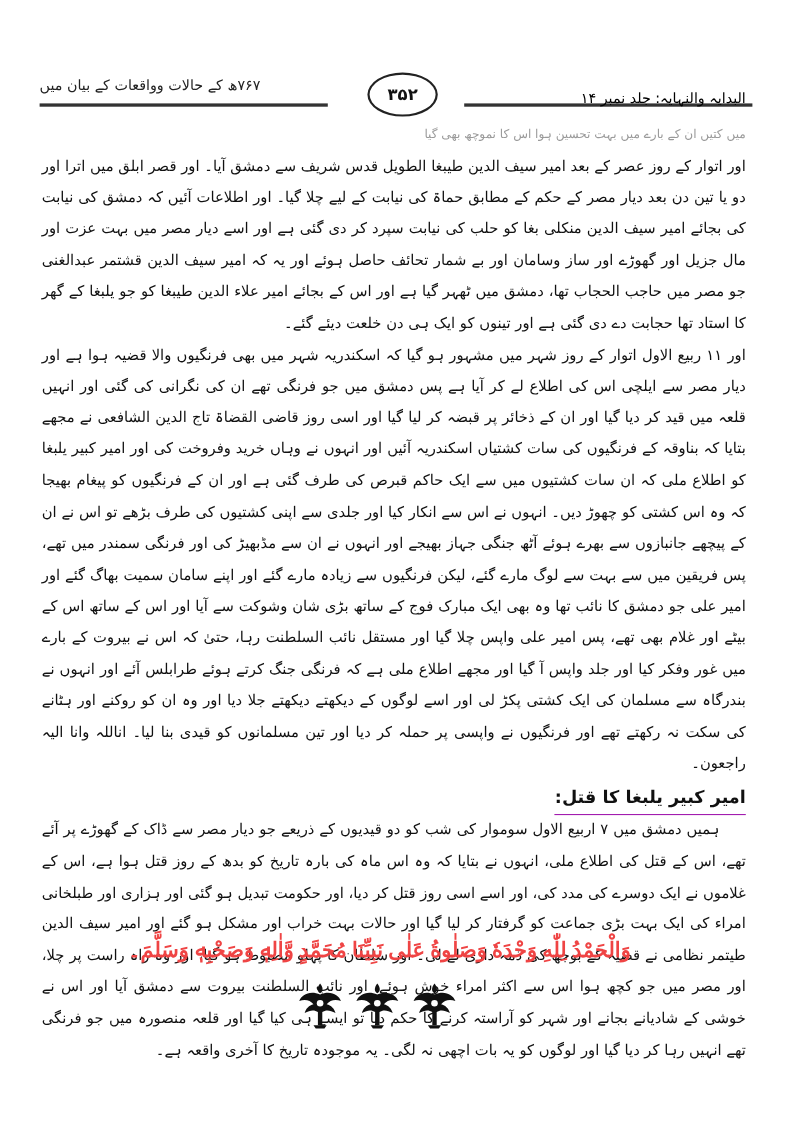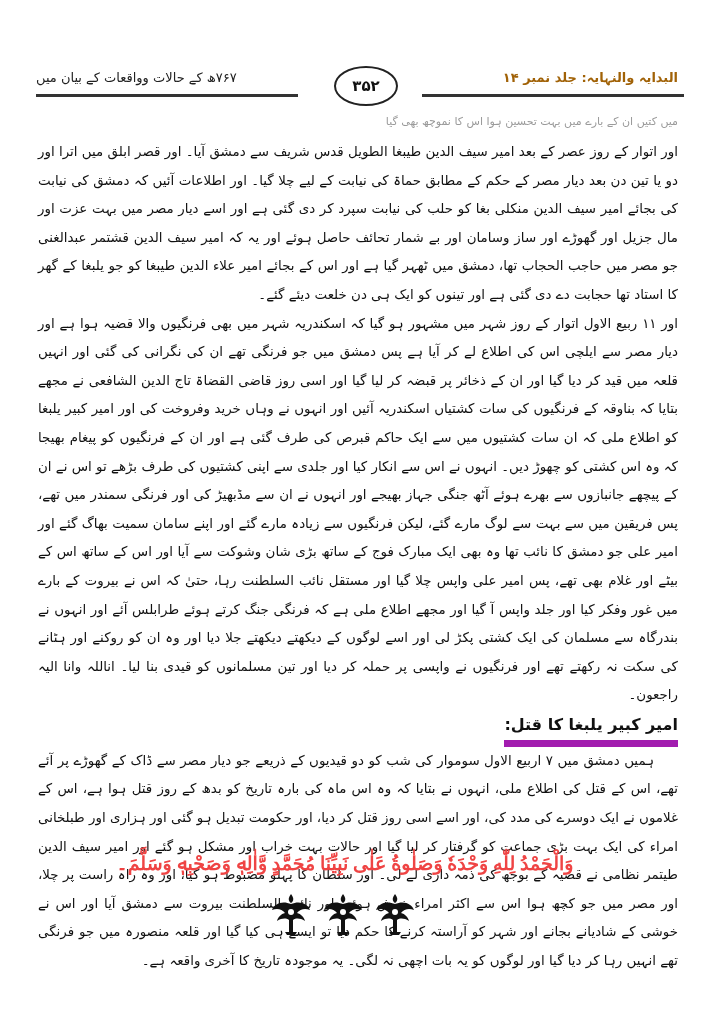--- a/index.html
+++ b/index.html
@@ -2,35 +2,35 @@
 <html><head>
 <meta charset="utf-8">
 <style>
   html, body { margin:0; padding:0; background:#ffffff; }
   body { width:716px; height:1024px; position:relative; overflow:hidden;
          font-family:"DejaVu Sans", sans-serif; color:#111; }
   .page { position:absolute; left:0; top:0; width:716px; height:884px; background:#fff; }
 
   
   .header { position:absolute; top:66px; left:36px; width:648px; height:30px; }
-  .hdr-right { position:absolute; right:6px; top:4px; font-size:13px; direction:rtl; color:#a16207;font-weight:bold; }
+  .hdr-right { position:absolute; right:6px; top:16px; font-size:13px; direction:rtl; color:#000000; }
   .hdr-left { position:absolute; left:0; top:4px; font-size:13px; direction:rtl; color:#222; }
   .hdr-rule-left { position:absolute; left:0; top:28px; width:262px; height:3px; background:#333; }
   .hdr-rule-right { position:absolute; right:0; top:28px; width:262px; height:3px; background:#333; }
   .page-num { position:absolute; left:298px; top:0; width:60px; height:36px; border:2px solid #222;
               border-radius:50%; text-align:center; line-height:36px; font-size:15px; background:#fff;font-weight:bold; }
 
   
   .body-text { position:absolute; top:112px; left:38px; width:640px; direction:rtl; text-align:justify;
                font-family:"DejaVu Sans", sans-serif; font-size:13.4px; line-height:28.6px; color:#111; }
   .para { margin:0; text-align-last:right; }
   .para.faded { color:#9a9a9a; font-size:11px; line-height:20px; margin-bottom:6px; }
   .indent { text-indent:24px; }
   .section-heading { position:relative; display:inline-block; font-weight:bold; font-size:16px;
-                     line-height:30px; border-bottom:7px solid #a21caf; padding-bottom:0; margin:0; }
+                     line-height:30px; border-bottom:1px solid #a21caf; padding-bottom:0; margin:0; }
   .heading-wrap { text-align:right; }
 
   .doxology { position:absolute; top:852px; left:110px; width:470px; direction:rtl; text-align:center;
               font-family:Liberation Serif, serif; font-size:19px; font-weight:bold; color:#ef4444; }
   .ornaments { position:absolute; top:892px; left:268px; width:150px; height:44px; display:flex;
                justify-content:space-between; }
   .ornament { width:46px; height:44px; }
 </style>
 </head>
 <body>

